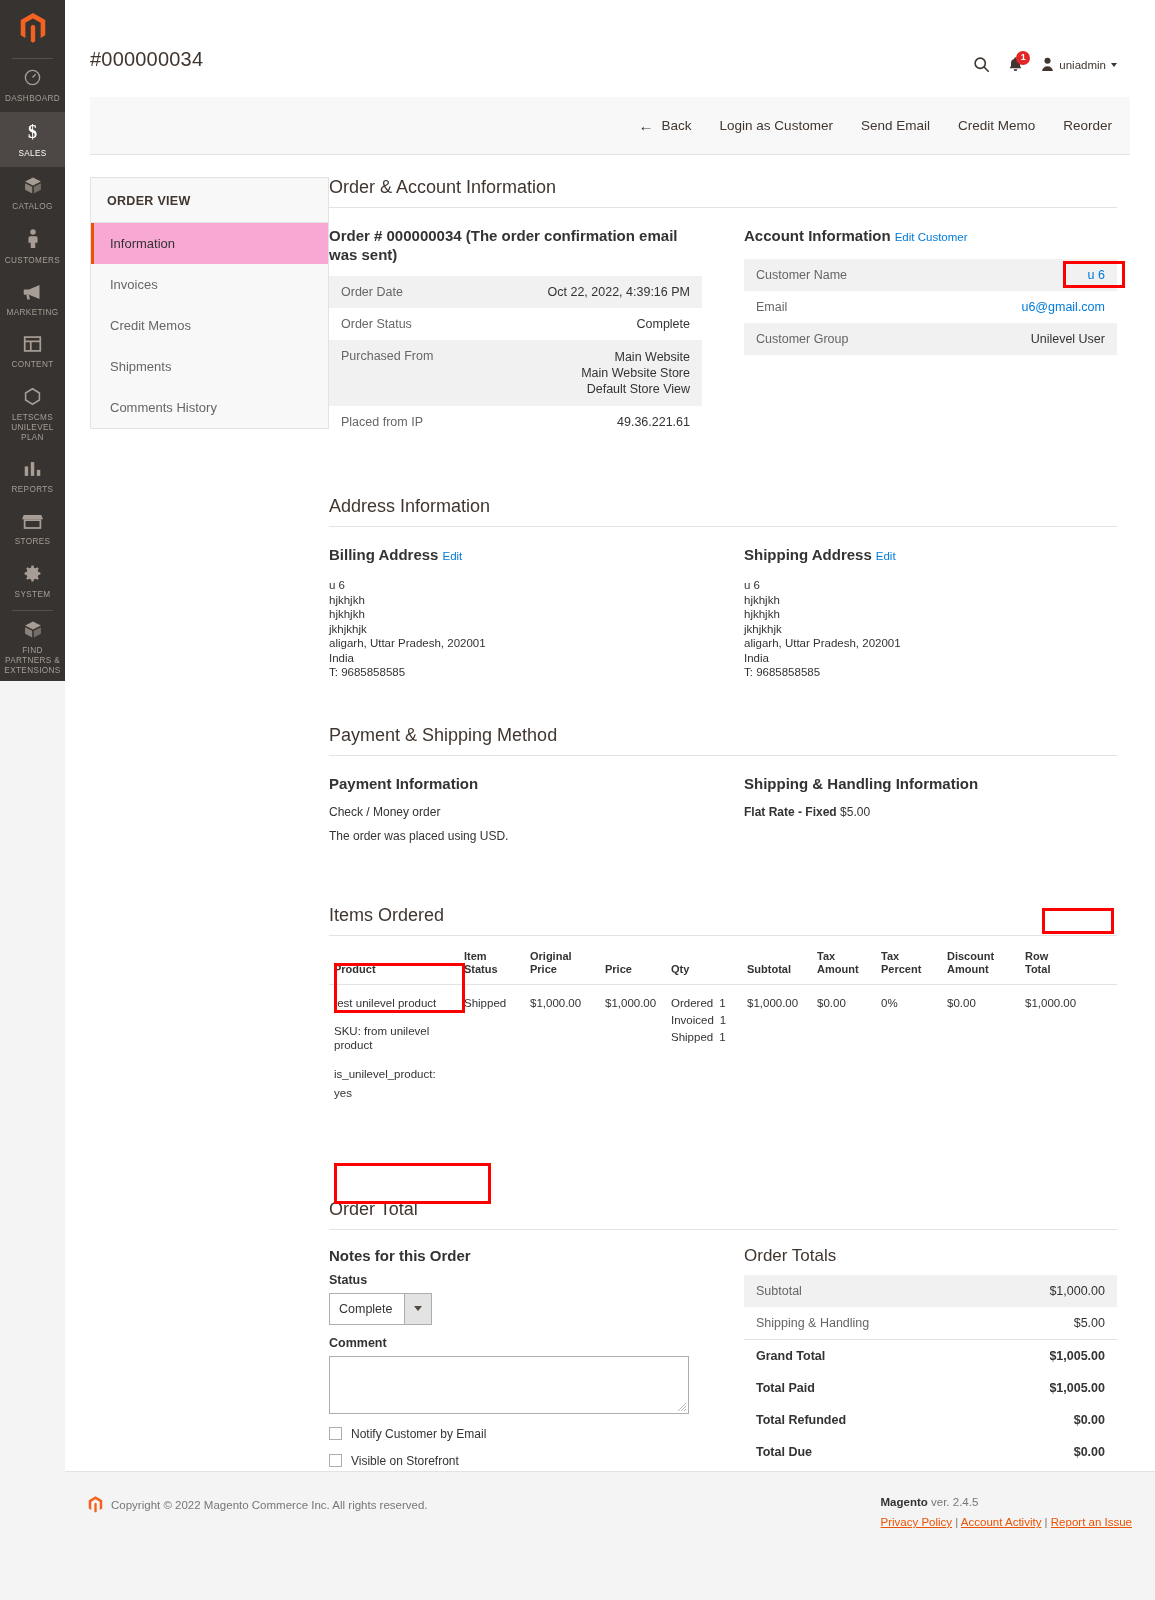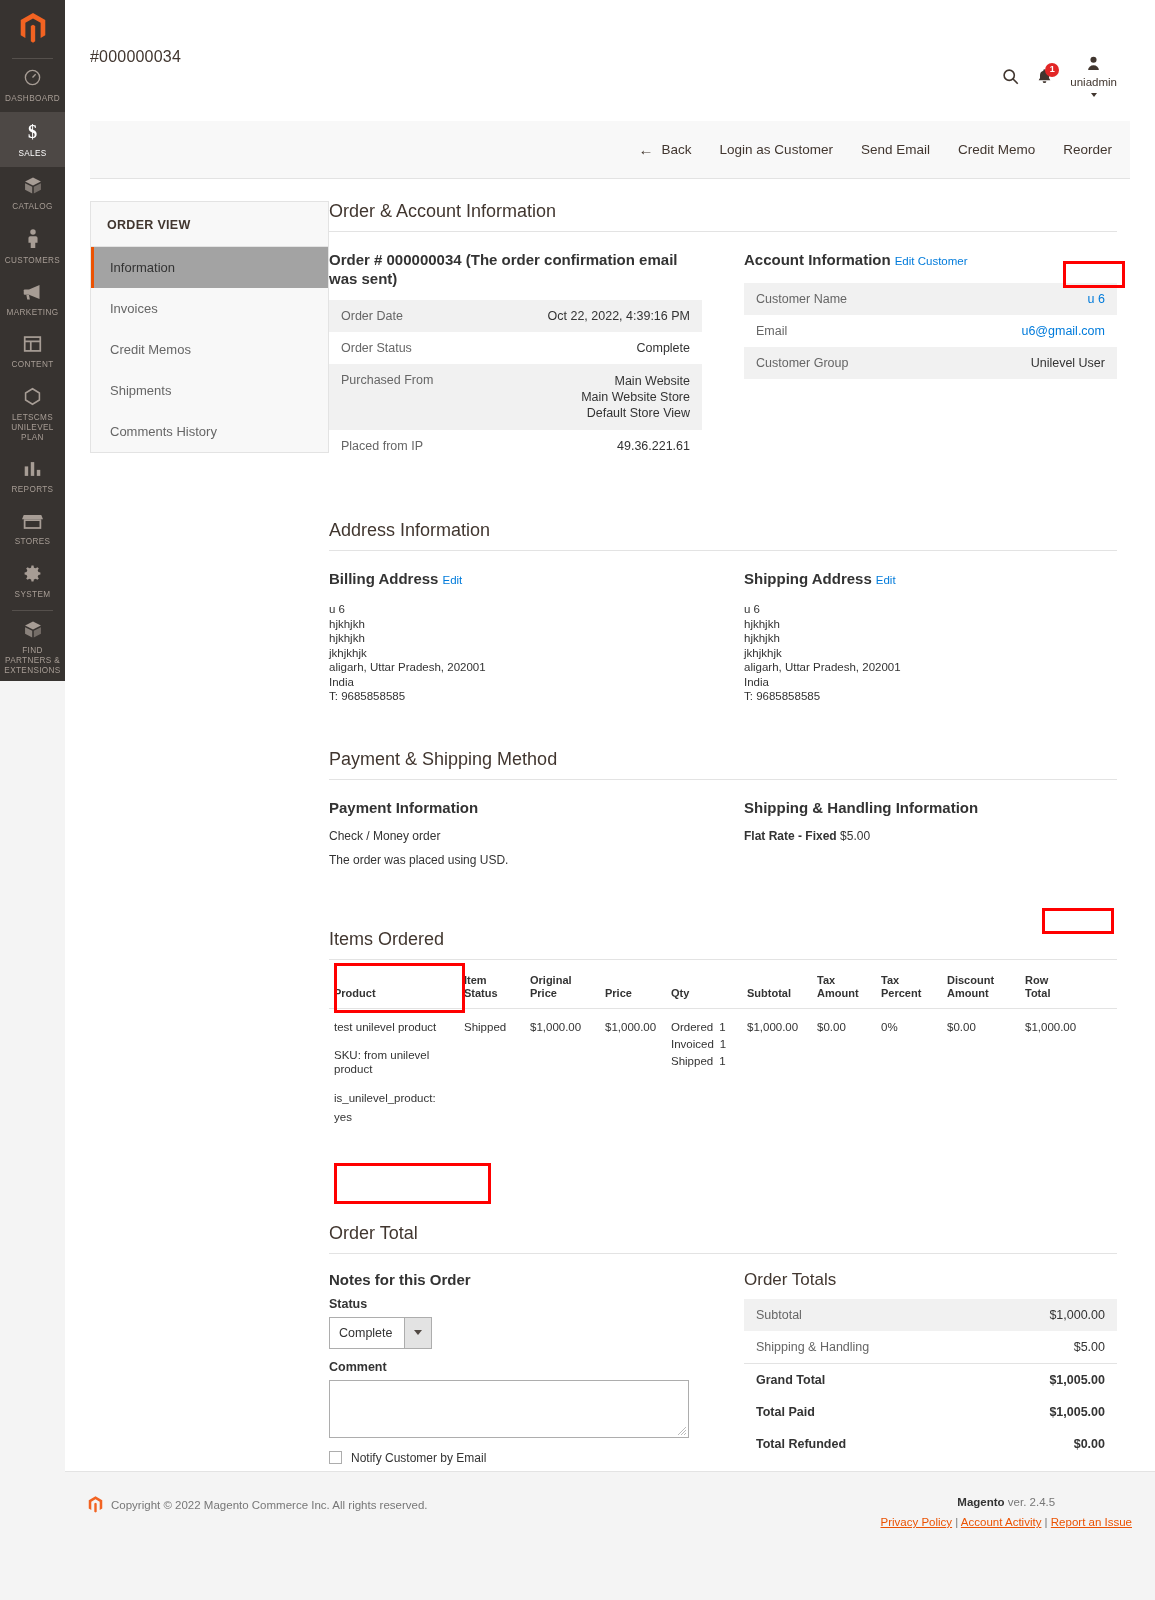--- a/index.html
+++ b/index.html
@@ -29,30 +29,30 @@
     display:block; font-size: 8.2px; letter-spacing: .35px;
     color:#a79d95; line-height: 10px; text-transform: uppercase;
   }
   .nav-item.active .lbl { color:#ffffff; }
   .nav-item .lbl.two { line-height: 10px; }
 
   
   .page-wrap { position:absolute; left:65px; top:0; width:1090px; height:1471px; background:#ffffff; }
 
   .page-header { padding: 48px 38px 0 25px; display:flex; align-items:flex-start; }
-  .page-title { font-size: 16px; color:#41362f; font-weight: 400; letter-spacing: .2px; }
+  .page-title { font-size: 20px; color:#41362f; font-weight: 400; letter-spacing: .2px; }
   .header-right { margin-left:auto; display:flex; align-items:center; gap:18px; padding-top: 8px; }
   .hdr-icon { cursor:pointer; color:#41362f; display:flex; align-items:center; }
   .bell-wrap { position:relative; }
   .bell-badge {
     position:absolute; top:-5px; right:-7px; background:#e22626; color:#fff;
     font-size:9px; line-height:13px; min-width:14px; height:14px; border-radius:7px;
     text-align:center; font-weight:700; padding: 0 2px;
   }
-  .admin-user { display:flex; align-items:center; gap:5px; font-size:11.5px; color:#41362f; cursor:pointer;flex-direction:column; }
+  .admin-user { display:flex; align-items:center; gap:5px; font-size:11.5px; color:#41362f; cursor:pointer; }
   .caret-dn { width:0;height:0;border-left:3.5px solid transparent;border-right:3.5px solid transparent;border-top:4px solid #41362f; }
 
   .page-actions {
     margin: 24px 25px 0 25px; background:#f8f8f8; border-bottom:1px solid #e3e3e3;
     height: 58px; display:flex; align-items:center; justify-content:flex-end; padding-right:18px; gap: 28px;
   }
   .act-btn { font-size:13.5px; color:#41362f; cursor:pointer; display:flex; align-items:center; gap:8px; }
   .back-arrow { font-size: 15px; }
 
   .main-cols { display:flex; padding: 22px 38px 0 25px; align-items:flex-start; }
@@ -60,21 +60,21 @@
   
   .order-view { width: 239px; background:#f8f8f8; border:1px solid #e3e3e3; flex:none; }
   .ov-title {
     font-size: 12.5px; font-weight:700; color:#41362f; letter-spacing:.3px;
     padding: 16px 16px 14px 16px; border-bottom:1px solid #e3e3e3;
   }
   .ov-item {
     padding: 13px 16px; font-size:13px; color:#666; cursor:pointer;
     border-left: 3px solid transparent;
   }
-  .ov-item.active { background:#a3a3a3; border-left-color:#eb5202; color:#333; }
+  .ov-item.active { background:#f9a8d4; border-left-color:#eb5202; color:#333; }
 
   
   .content { flex:1; min-width:0; }
   .sec-head {
     font-size: 18px; color:#41362f; font-weight:400; padding-bottom: 9px;
     border-bottom:1px solid #e3e3e3; margin-bottom: 18px;
   }
   .cols2 { display:flex; gap: 42px; }
   .col { flex:1; min-width:0; }
   .sub-head { font-size:15px; font-weight:700; color:#333; margin-bottom:12px; line-height:19px; }
@@ -142,21 +142,21 @@
   .hl { position:absolute; border:3px solid #ff0000; pointer-events:none; z-index:40; }
 
   
   .footer {
     position:absolute; left:65px; top:1471px; width:1090px; height:129px;
     background:#f4f4f4; border-top:1px solid #e3e3e3;
   }
   .footer-in { display:flex; padding: 24px 23px 0 23px; }
   .fl { display:flex; align-items:flex-start; gap:8px; }
   .fl .copy { font-size:11.5px; color:#777; padding-top:3px; }
-  .fr { margin-left:auto; text-align:center; }
+  .fr { margin-left:auto; text-align:left; }
   .fr .ver { font-size:11.5px; color:#777; }
   .fr .ver b { color:#333; font-weight:700; }
   .fr .links { margin-top:8px; font-size:11.5px; color:#777; }
   .fr .links a { color:#eb5202; text-decoration:underline; cursor:pointer; }
 </style>
 </head>
 <body>
 
 <div id="page">
 

